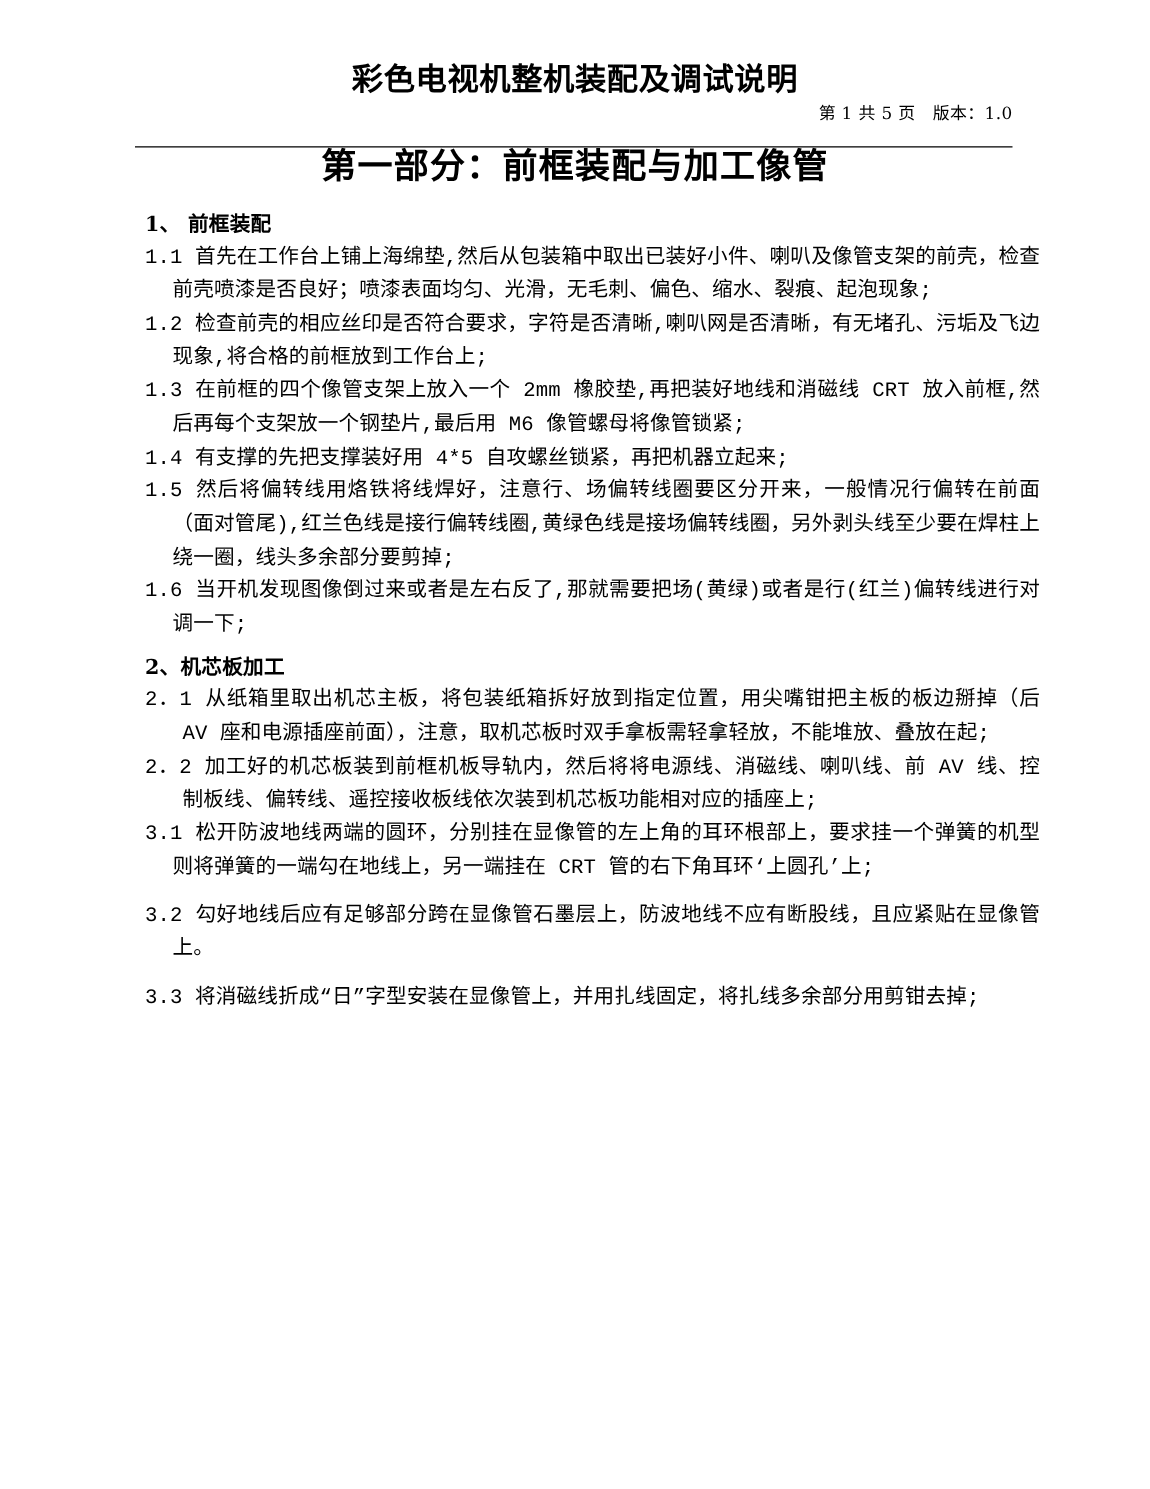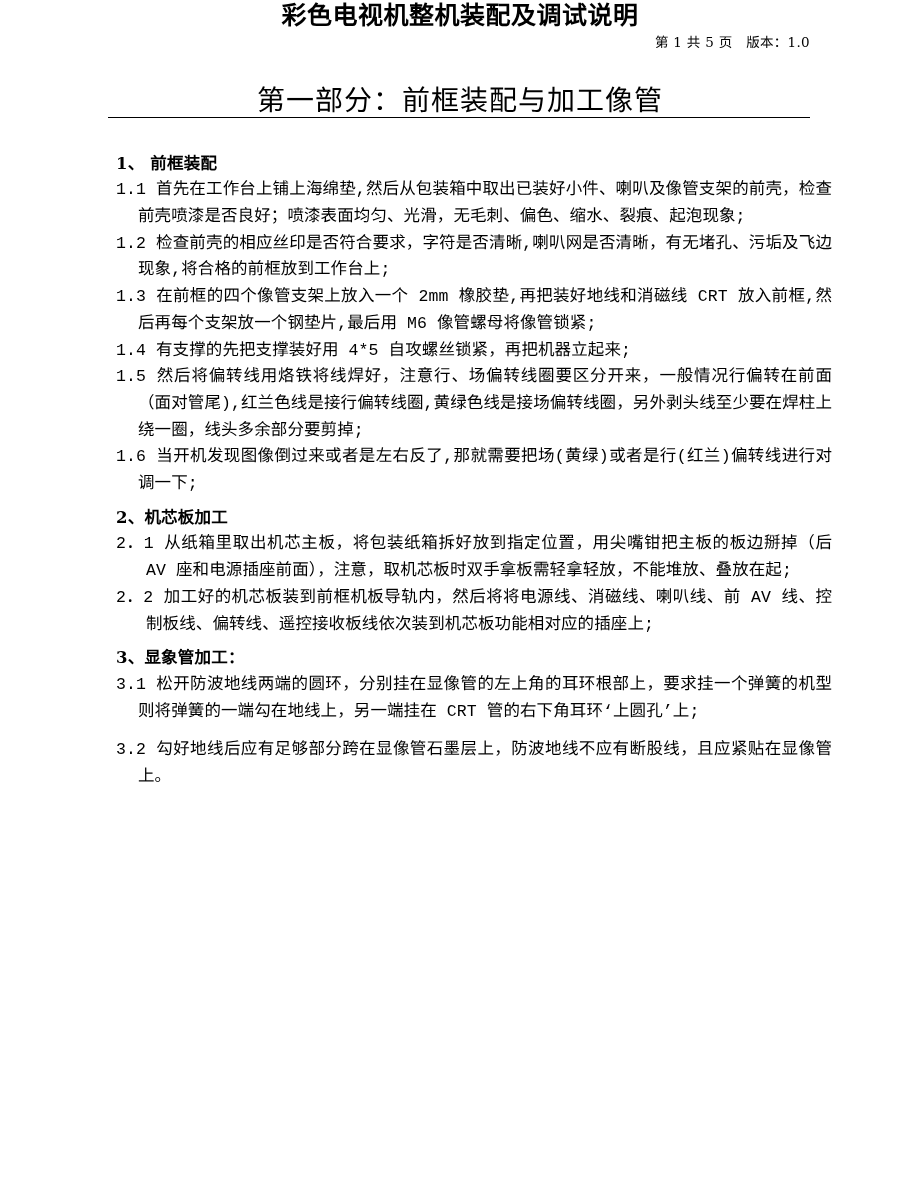--- a/index.html
+++ b/index.html
@@ -22,20 +22,21 @@
     box-sizing: border-box;
   }
 
   
   .doc-title {
     text-align: center;
     font-size: 25px;
     font-weight: bold;
     letter-spacing: 0.5px;
     margin: 0;
+    padding-top: 48px;
     line-height: 1.25;
     font-family: "DejaVu Serif", "Liberation Serif", serif;
   }
   .page-meta {
     text-align: right;
     font-size: 13.5px;
     padding-right: 110px;
     letter-spacing: 0.3px;
     white-space: pre;
   }
@@ -45,22 +46,22 @@
     top: 117px;
     width: 702px;
     height: 0;
     border-top: 1.6px solid #000;
   }
 
   
   .part-heading {
     text-align: center;
     font-size: 28px;
-    font-weight: normal;
-    margin: 16px;
+    font-weight: bold;
+    margin: 0;
     padding-top: 16px;
     letter-spacing: 1px;
     line-height: 1.3;
   }
 
   
   .body-wrap {
     padding: 8px 88px 0 116px;
   }
   .sec-heading {
@@ -109,18 +110,18 @@
     <p class="para">1.2 检查前壳的相应丝印是否符合要求，字符是否清晰,喇叭网是否清晰，有无堵孔、污垢及飞边现象,将合格的前框放到工作台上;</p>
     <p class="para">1.3 在前框的四个像管支架上放入一个 2mm 橡胶垫,再把装好地线和消磁线 CRT 放入前框,然后再每个支架放一个钢垫片,最后用 M6 像管螺母将像管锁紧;</p>
     <p class="para">1.4 有支撑的先把支撑装好用 4*5 自攻螺丝锁紧，再把机器立起来;</p>
     <p class="para">1.5 然后将偏转线用烙铁将线焊好，注意行、场偏转线圈要区分开来，一般情况行偏转在前面（面对管尾),红兰色线是接行偏转线圈,黄绿色线是接场偏转线圈，另外剥头线至少要在焊柱上绕一圈，线头多余部分要剪掉;</p>
     <p class="para">1.6 当开机发现图像倒过来或者是左右反了,那就需要把场(黄绿)或者是行(红兰)偏转线进行对调一下;</p>
 
     <div class="sec-heading">2、机芯板加工</div>
     <p class="para wide-num">2．1 从纸箱里取出机芯主板，将包装纸箱拆好放到指定位置，用尖嘴钳把主板的板边掰掉（后 AV 座和电源插座前面），注意，取机芯板时双手拿板需轻拿轻放，不能堆放、叠放在起;</p>
     <p class="para wide-num">2．2 加工好的机芯板装到前框机板导轨内，然后将将电源线、消磁线、喇叭线、前 AV 线、控制板线、偏转线、遥控接收板线依次装到机芯板功能相对应的插座上;</p>
 
-    <div class="sec-heading">3、显象管加工：</div>
     <p class="para">3.1 松开防波地线两端的圆环，分别挂在显像管的左上角的耳环根部上，要求挂一个弹簧的机型则将弹簧的一端勾在地线上，另一端挂在 CRT 管的右下角耳环‘上圆孔’上;</p>
     <p class="para gap-before">3.2 勾好地线后应有足够部分跨在显像管石墨层上，防波地线不应有断股线，且应紧贴在显像管上。</p>
+    <p class="para gap-before">3.3 将消磁线折成“日”字型安装在显像管上，并用扎线固定，将扎线多余部分用剪钳去掉;</p>
 
   </div>
 </div>
 
 </body></html>

